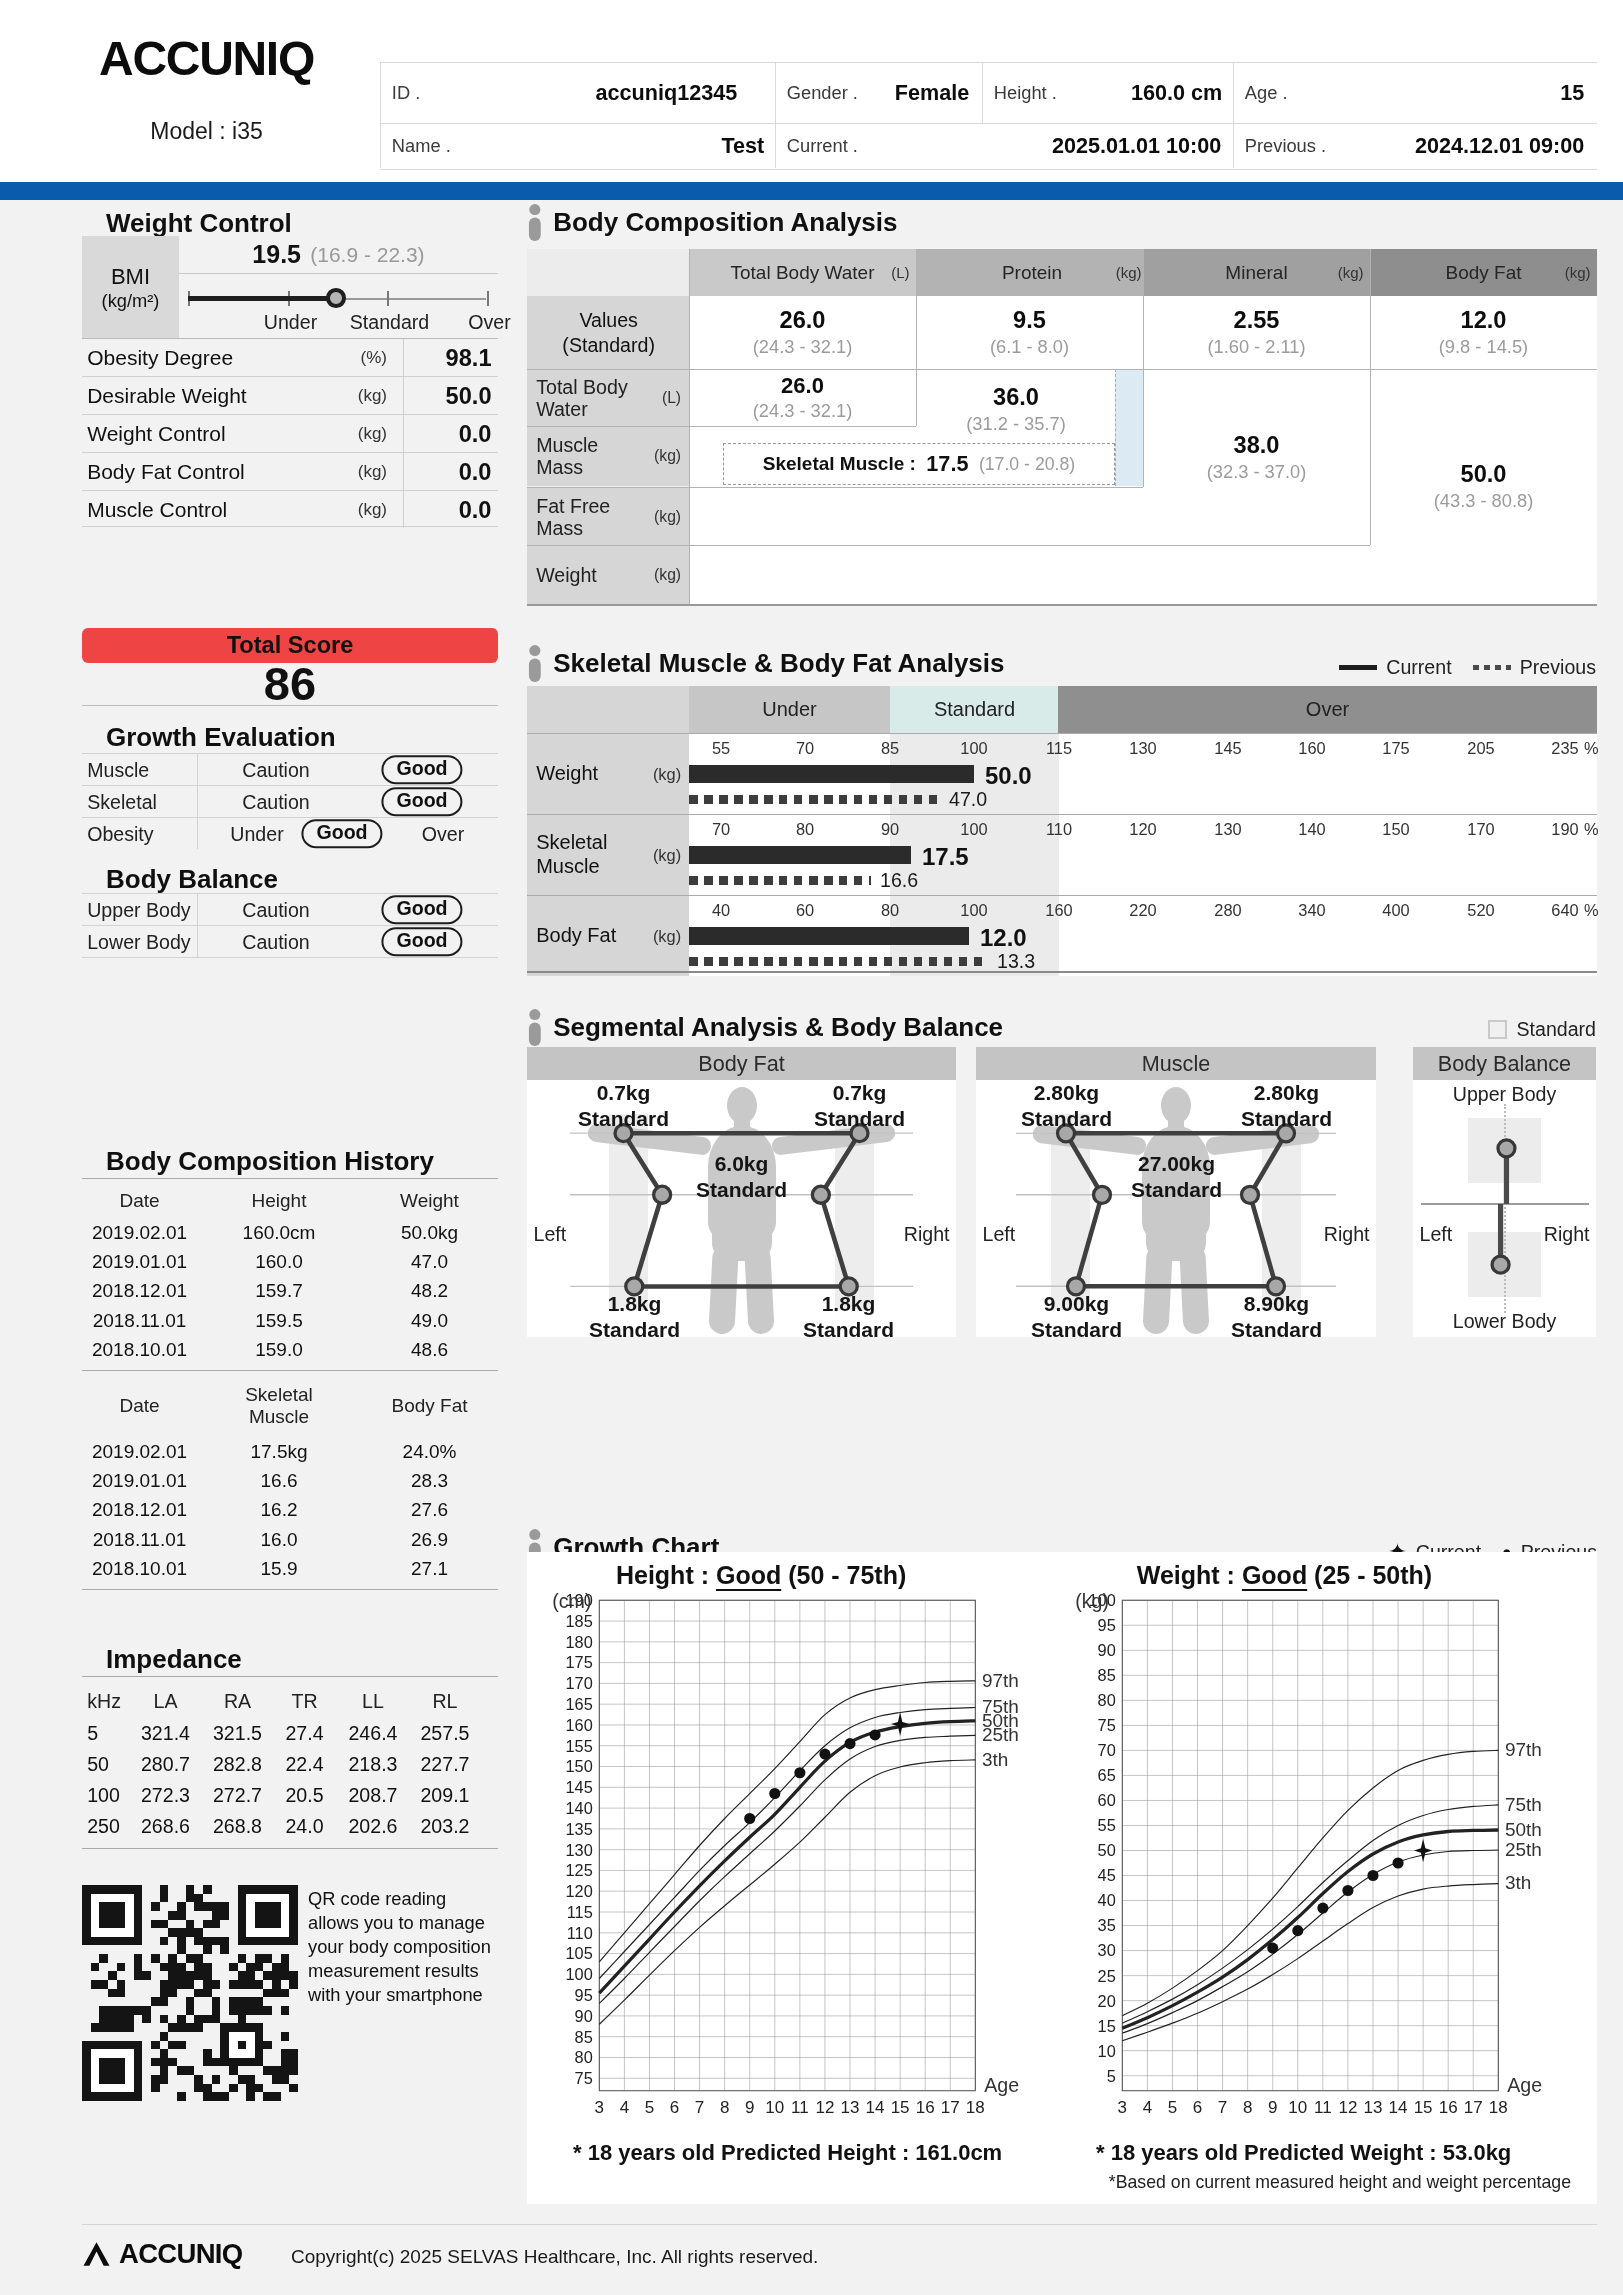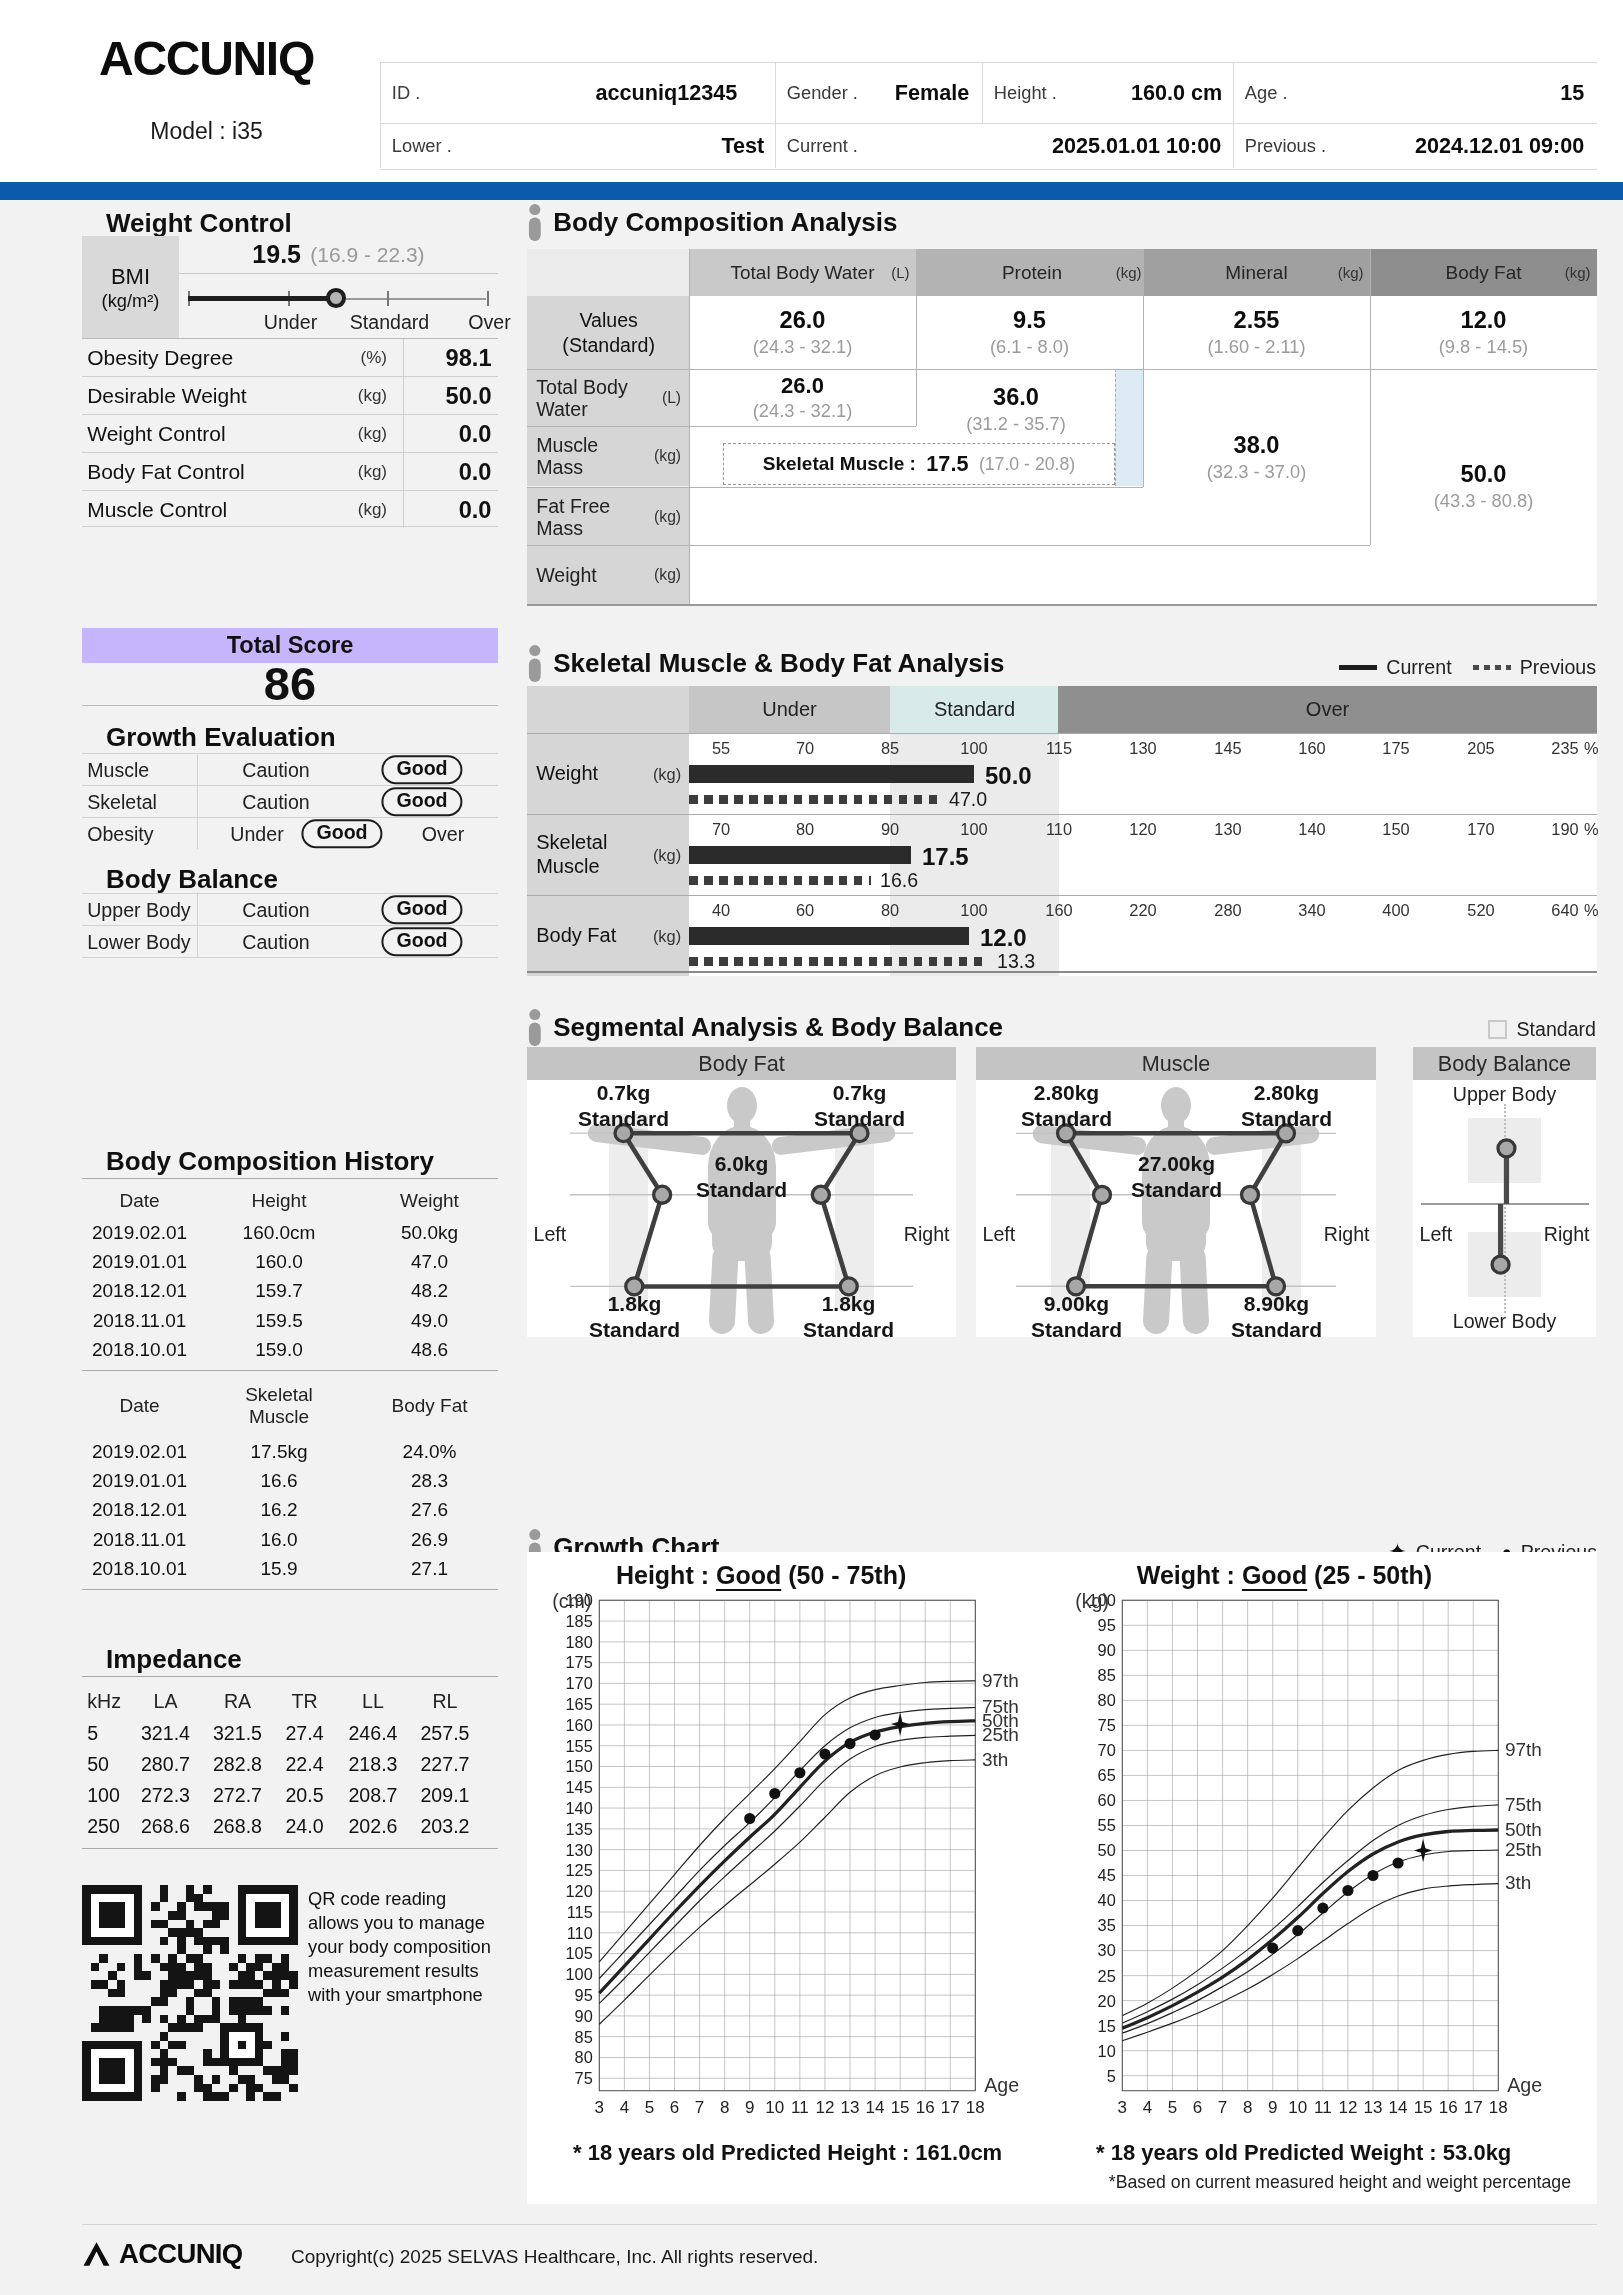--- a/index.html
+++ b/index.html
@@ -84,21 +84,21 @@
   .gc-foot{position:absolute;font-size:22px;font-weight:bold;color:#111;white-space:nowrap;}
   .gc-note{position:absolute;font-size:17.7px;color:#222;white-space:nowrap;}
   .gtick{font-size:25px;fill:#222;}
   .gxtick{font-size:26px;fill:#222;}
   .gplabel{font-size:29px;fill:#333;}
   .gaxlab{font-size:30px;fill:#333;}
   
   .foot-logo{position:absolute;font-weight:900;font-size:27.5px;letter-spacing:-0.7px;color:#0c0c0c;}
   .foot-copy{position:absolute;font-size:19px;color:#1a1a1a;}
   .qr-text{position:absolute;font-size:18.3px;line-height:24px;color:#111;}
-  .score-head{position:absolute;background:#c4b5fd;display:flex;align-items:center;justify-content:center;font-size:23.6px;font-weight:bold;}
+  .score-head{position:absolute;background:#ef4444;display:flex;align-items:center;justify-content:center;font-size:23.6px;font-weight:bold;border-radius:6px;}
   .title-u{position:absolute;background:#a9a9a9;height:1.3px;}
 </style>
 </head>
 <body>
 
 <div class="page">
 
   <div class="top">
     <div class="logo-main">ACCUNIQ</div>
     <div class="logo-model">Model : i35</div>
@@ -124,21 +124,21 @@
     </div>
     <div class="info-cell" style="left:982px;top:63px;width:252px;height:60px;">
       <span class="info-lbl">Height .</span>
       <span class="info-val">160.0 cm</span>
     </div>
     <div class="info-cell" style="left:1233px;top:63px;width:363px;height:60px;">
       <span class="info-lbl">Age .</span>
       <span class="info-val">15</span>
     </div>
     <div class="info-cell" style="left:380px;top:124px;width:396px;height:44px;">
-      <span class="info-lbl">Lower .</span>
+      <span class="info-lbl">Name .</span>
       <span class="info-val">Test</span>
     </div>
     <div class="info-cell" style="left:775px;top:124px;width:458px;height:44px;">
       <span class="info-lbl">Current .</span>
       <span class="info-val">2025.01.01 10:00</span>
     </div>
     <div class="info-cell" style="left:1233px;top:124px;width:363px;height:44px;">
       <span class="info-lbl">Previous .</span>
       <span class="info-val">2024.12.01 09:00</span>
     </div>

